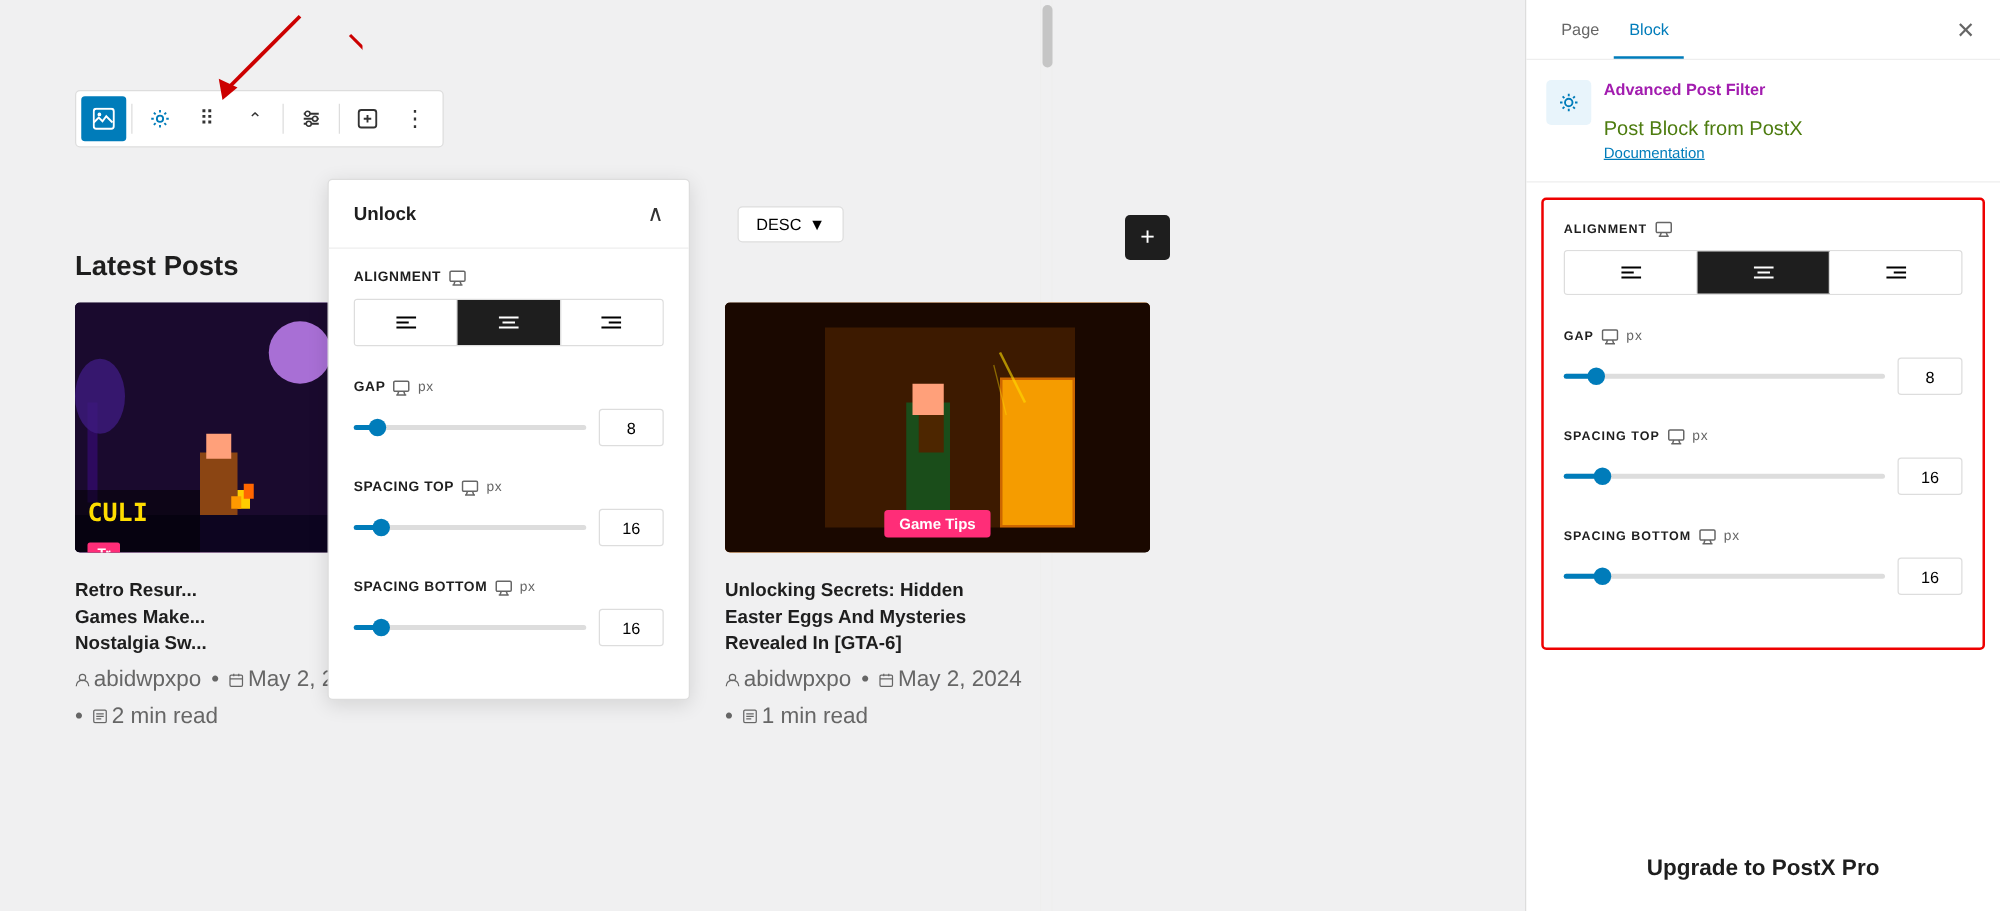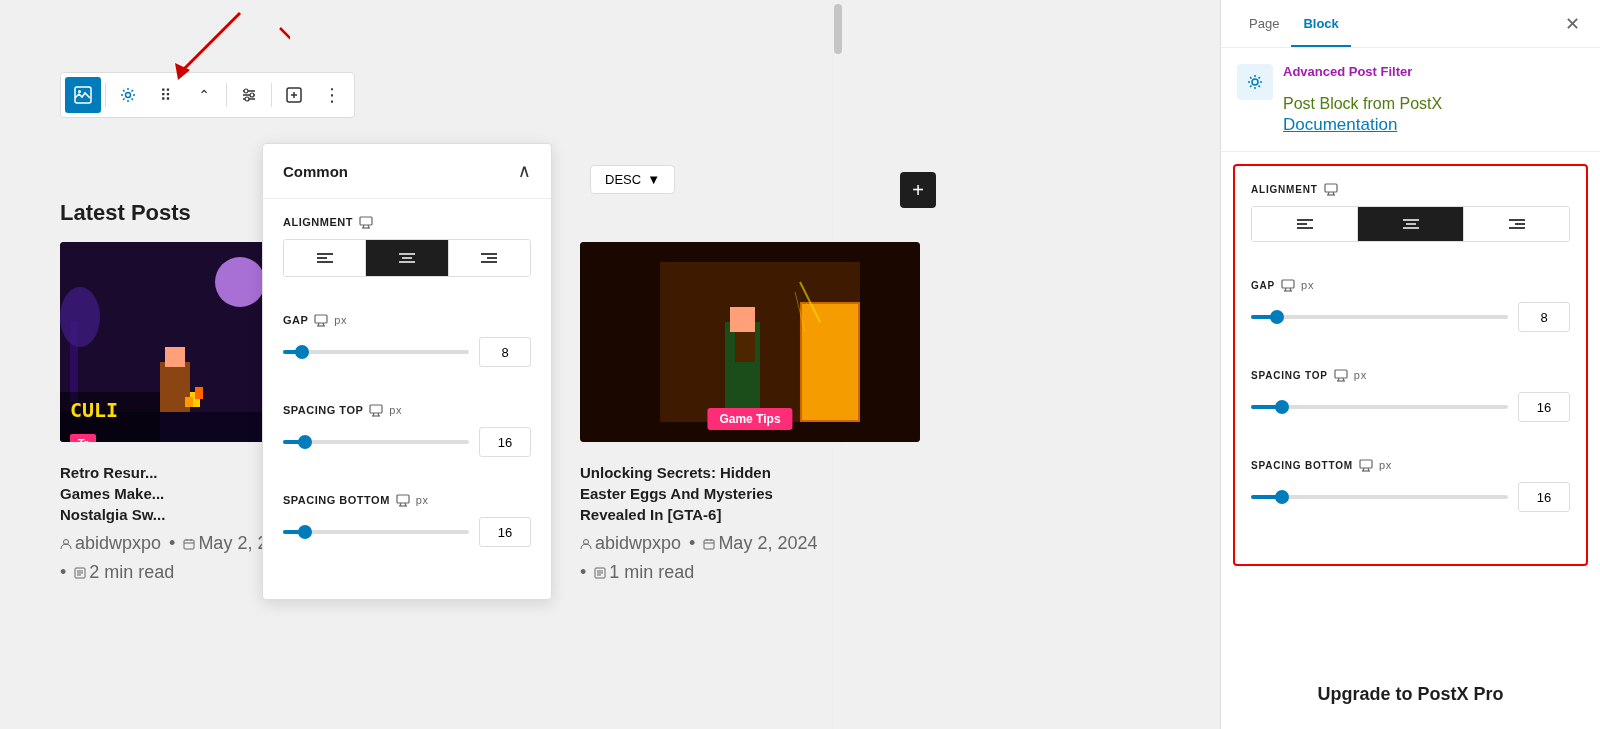--- a/index.html
+++ b/index.html
@@ -216,21 +216,21 @@
       font-size: 15px;
       font-weight: 600;
       color: #1e1e1e;
     }
 
     .common-body {
       padding: 16px 20px;
     }
 
     .setting-row {
-      margin-bottom: 36px;
+      margin-bottom: 26px;
     }
 
     .setting-label {
       font-size: 11px;
       font-weight: 600;
       color: #1e1e1e;
       letter-spacing: 0.5px;
       text-transform: uppercase;
       display: flex;
       align-items: center;
@@ -340,21 +340,21 @@
       font-size: 13px;
       color: #666;
       cursor: pointer;
       border-bottom: 2px solid transparent;
       margin-bottom: -1px;
     }
 
     .sidebar-tab.active {
       color: #007cba;
       border-bottom-color: #007cba;
-      font-weight: 700;
+      font-weight: 400;
     }
 
     .sidebar-close {
       margin-left: auto;
       background: none;
       border: none;
       font-size: 18px;
       cursor: pointer;
       color: #666;
       padding: 4px;
@@ -390,21 +390,21 @@
       color: #a21caf;
     }
 
     .plugin-desc {
       font-size: 16px;
       color: #4d7c0f;
       margin-top: 16px;
     }
 
     .plugin-link {
-      font-size: 17px;
+      font-size: 12px;
       color: #007cba;
       text-decoration: underline;
       cursor: pointer;
       margin-top: 2px;
       display: block;
     }
 
     
     .sidebar-settings {
       border: 2px solid #e00;
@@ -674,21 +674,21 @@
               </svg>
             1 min read
           </span>
         </div>
       </div>
     </div>
   </div>
 
   <div class="common-panel">
     <div class="common-header">
-      <span class="common-title">Common</span>
+      <span class="common-title">Unlock</span>
       <button style="background:none;border:none;font-size:18px;cursor:pointer;color:#333;">∧</button>
     </div>
     <div class="common-body">
 
       <div class="setting-row">
         <div class="setting-label">
           <span>ALIGNMENT</span>
           <svg width="14" height="14" viewBox="0 0 14 14">
             <rect x="1" y="2" width="12" height="8" rx="1" stroke="#666" stroke-width="1.2" fill="none"></rect>
             <line x1="5" y1="10" x2="4" y2="13" stroke="#666" stroke-width="1.2"></line>

